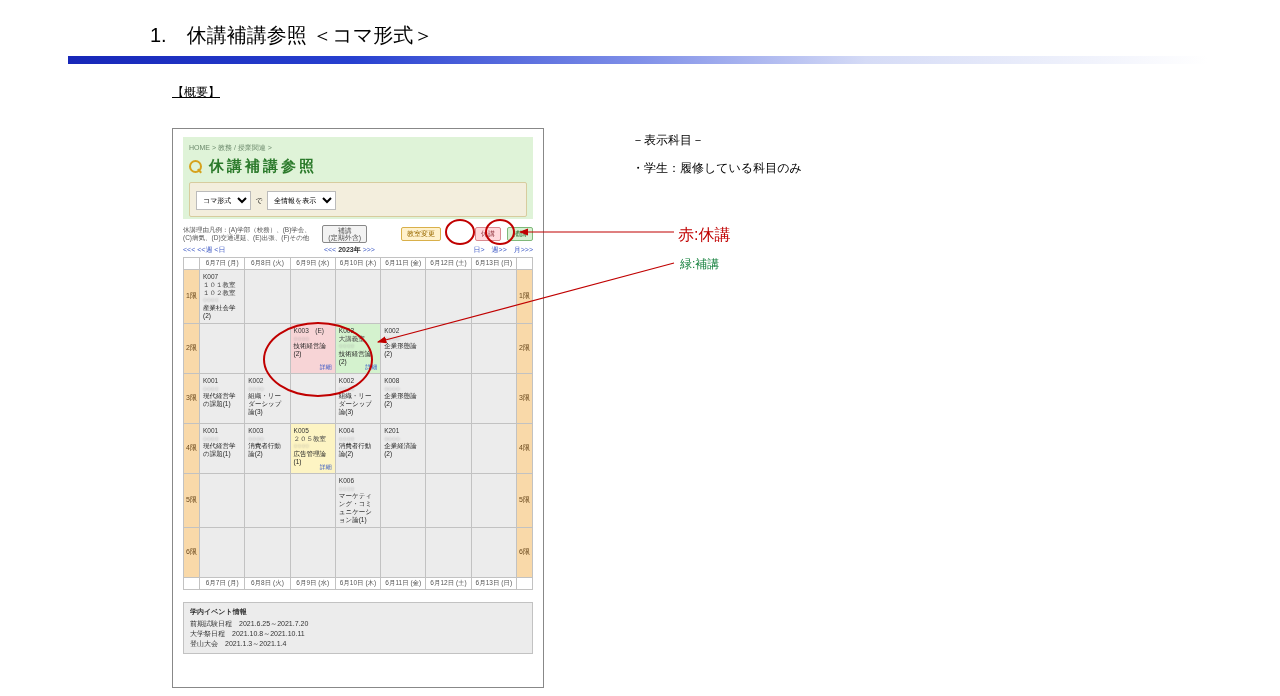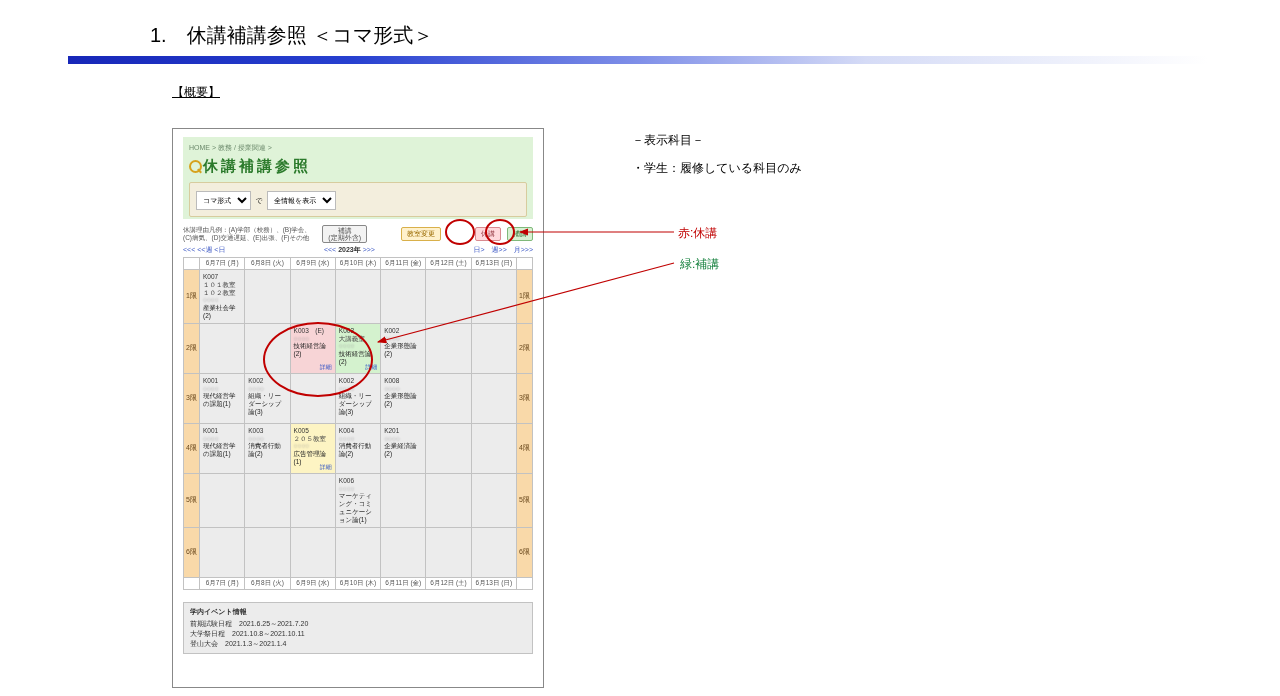--- a/index.html
+++ b/index.html
@@ -8,30 +8,30 @@
 
   .heading-row { position:absolute; left:150px; top:22px; font-size:20px; color:#000; }
   .blue-bar { position:absolute; left:68px; top:56px; width:1140px; height:8px;
     background: linear-gradient(90deg,#1727b8 0%,#2740d0 25%,#7f8fe8 50%,#d5dbf6 70%,#ffffff 100%); }
 
   .summary-label { position:absolute; left:172px; top:84px; font-size:12px;text-decoration:underline; }
   .summary-text  { position:absolute; left:184px; top:102px; font-size:12px; }
 
   .side-note1 { position:absolute; left:632px; top:132px; font-size:12px; }
   .side-note2 { position:absolute; left:632px; top:160px; font-size:12px; }
-  .legend-red   { position:absolute; left:678px; top:225px; font-size:12px; color:#c00000; }
+  .legend-red   { position:absolute; left:678px; top:225px; font-size:16px; color:#c00000; }
   .legend-green { position:absolute; left:680px; top:256px; font-size:12px; color:#15803d; }
 
   
   .shot { position:absolute; left:172px; top:128px; width:372px; height:560px; border:1px solid #888; background:#fff; }
   .shot .pad { padding:8px 10px 6px 10px; }
 
   .green-area { background:#dff3d8; padding:6px 6px 2px 6px; }
   .bc { font-size:7px; color:#6c8a6c; }
-  .title-row { display:flex; align-items:center; margin:4px 0 2px 0; }
+  .title-row { display:flex; align-items:center; gap:6px; margin:4px 0 2px 0; }
   .mag { width:14px; height:14px; display:inline-block; position:relative; }
   .mag::before { content:""; position:absolute; width:9px; height:9px; border:2px solid #d6a21c; border-radius:50%; left:0; top:0; }
   .mag::after { content:""; position:absolute; width:5px; height:2px; background:#d6a21c; left:8px; top:10px; transform:rotate(45deg); }
   .title-txt { font-size:15px; color:#2b7a2b; font-weight:bold; letter-spacing:3px; }
 
   .beige { background:#f3eedd; border:1px solid #d7cc9e; margin-top:6px; padding:6px; border-radius:2px; }
   .sel { font-size:7px; padding:1px 2px; border:1px solid #bbb; background:#fff; height:19px; }
   .btn-display { display:inline-block; font-size:8px; color:#fff; background:#2270cc; border-radius:2px; padding:2px 10px; margin-top:6px; }
 
   .legend-row { display:flex; align-items:center; gap:6px; margin:6px 0 2px; font-size:6.5px; color:#555; }

